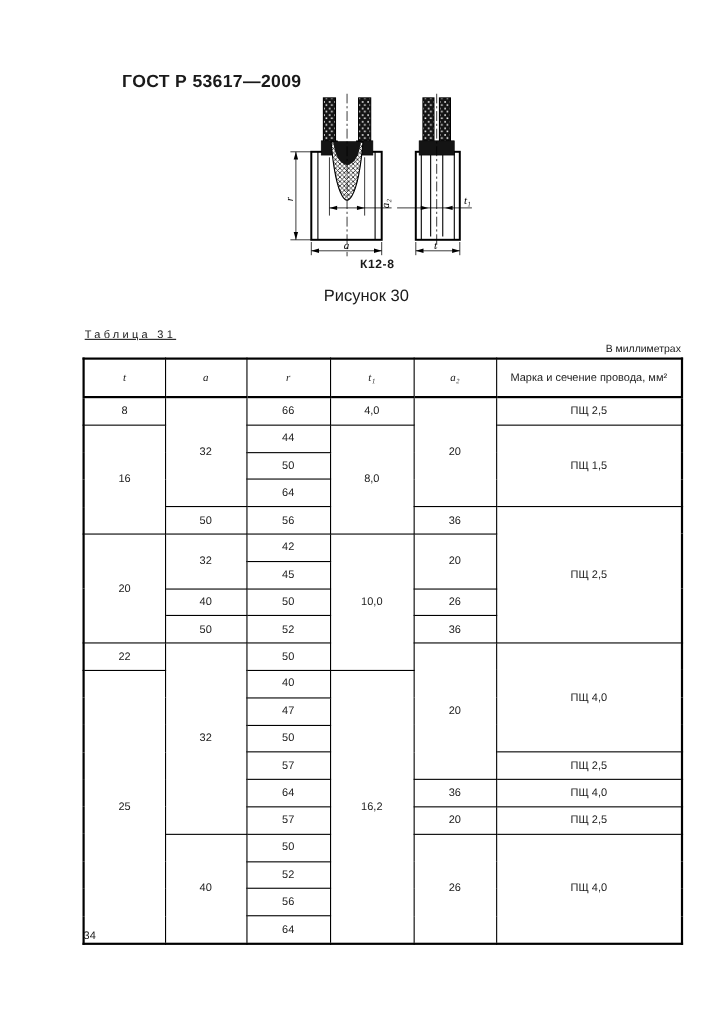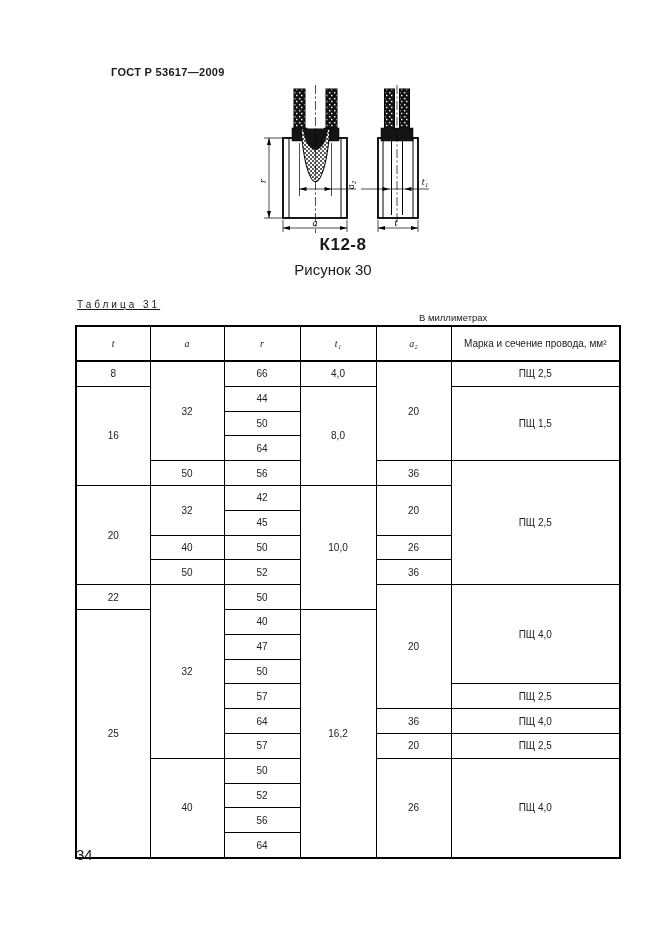--- a/index.html
+++ b/index.html
@@ -1,28 +1,28 @@
 <!DOCTYPE html>
 <html><head>
 <meta charset="utf-8">
 <style>
   html,body{margin:0;padding:0;}
   body{
     width:661px;height:936px;background:#ffffff;position:relative;
     font-family:"Liberation Sans",sans-serif;color:#1a1a1a;overflow:hidden;
   }
   .abs{position:absolute;}
-  .doc-header{left:77px;top:66px;font-size:11px;font-weight:bold;letter-spacing:.3px;padding-left:34px;}
+  .doc-header{left:77px;top:66px;font-size:16px;font-weight:bold;letter-spacing:.3px;padding-left:34px;}
   .fig-wrap{left:253px;top:85px;width:220px;height:152px;}
   .fig-type-label{left:273px;top:235px;width:140px;text-align:center;
-    font-size:17px;font-weight:bold;letter-spacing:.5px;}
+    font-size:11px;font-weight:bold;letter-spacing:.5px;}
   .fig-caption{left:273px;top:261px;width:120px;text-align:center;font-size:15px;}
   .table-title{left:77px;top:299px;font-size:10px;letter-spacing:3px;text-decoration:underline;}
-  .units-note{left:419px;top:312px;width:200px;font-size:9.5px;}
-  .page-number{left:76px;top:846px;font-size:15px;}
+  .units-note{left:419px;top:312px;width:200px;text-align:right;font-size:9.5px;}
+  .page-number{left:76px;top:846px;font-size:10px;}
 
   table.dims{
     position:absolute;left:75px;top:325px;width:544px;
     border-collapse:collapse;table-layout:fixed;
     border:2.5px solid #000;
   }
   table.dims col.c-t{width:74px;} table.dims col.c-a{width:74px;}
   table.dims col.c-r{width:76px;} table.dims col.c-t1{width:76px;}
   table.dims col.c-a2{width:75px;} table.dims col.c-mark{width:169px;}
   table.dims th,table.dims td{

